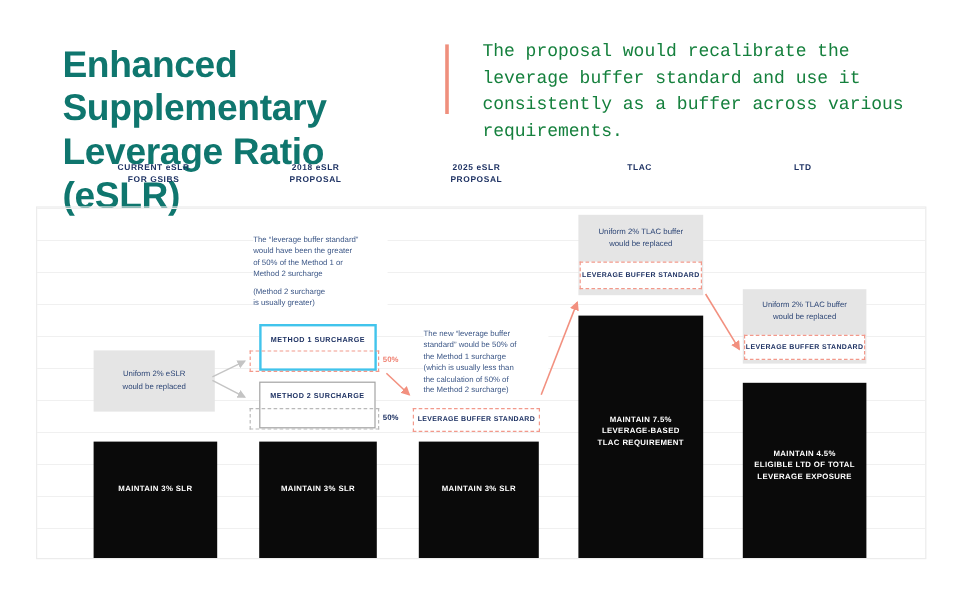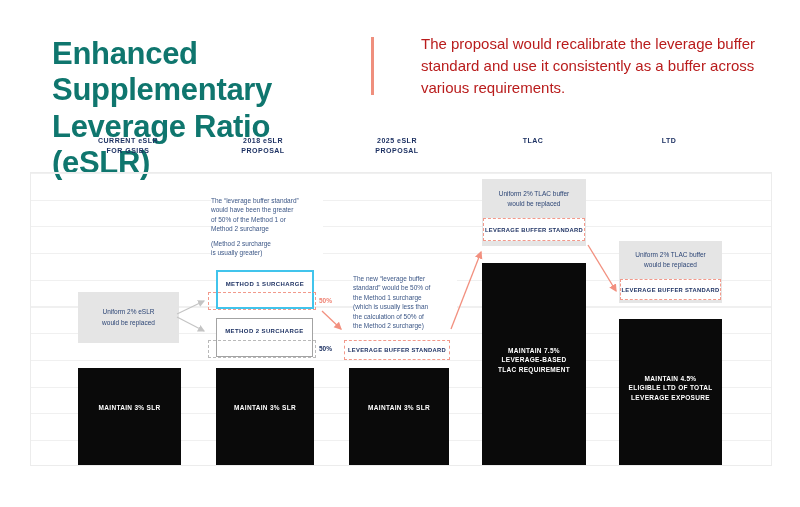--- a/index.html
+++ b/index.html
@@ -5,22 +5,22 @@
   * { margin:0; padding:0; box-sizing:border-box; }
   html,body { background:#ffffff; }
   body { font-family:"Liberation Sans","DejaVu Sans",sans-serif; }
   .canvas { position:relative; width:800px; height:507px; background:#fff; overflow:hidden; }
 
   
   .title { position:absolute; left:52px; top:36px; width:320px;
            font-size:31px; font-weight:bold; line-height:1.17; color:#0f766e;
            letter-spacing:-0.3px; white-space:pre-line; }
   .divider { position:absolute; left:371px; top:37px; width:3px; height:58px; background:#ef8f7d; }
-  .description { position:absolute; left:421px; top:33px; width:352px;
-                 font-size:15px; line-height:22px; color:#b91c1c; }
+  .description { position:absolute; left:402px; top:33px; width:352px;
+                 font-size:15px; line-height:22px; color:#15803d;font-family:Liberation Mono, monospace; }
 
   
   .col-header { position:absolute; top:136px; width:120px; text-align:center;
                 font-size:7px; font-weight:bold; letter-spacing:0.5px; line-height:1.45;
                 color:#1e3263; white-space:pre-line; }
 
   
   .chart { position:absolute; left:30px; top:172px; width:742px; height:294px;
            border:1px solid #ececec;
            background:repeating-linear-gradient(to bottom,#f0f0f0 0px,#f0f0f0 1px,transparent 1px,transparent 26.7px); }

